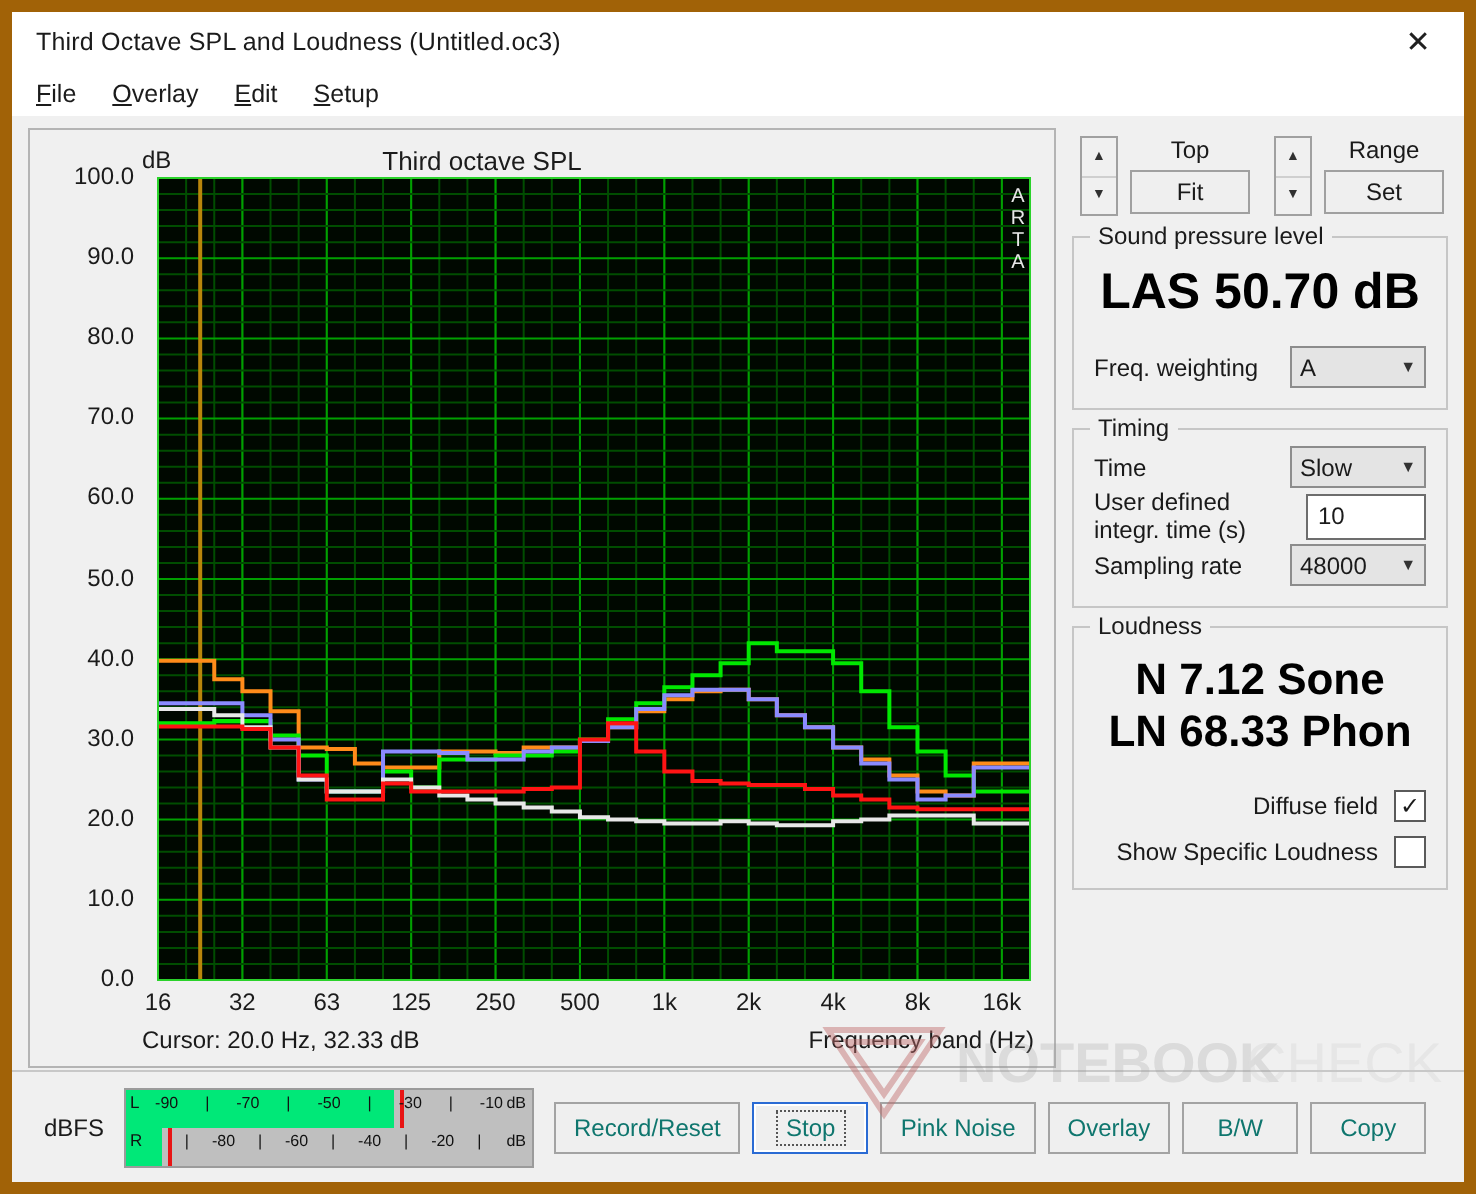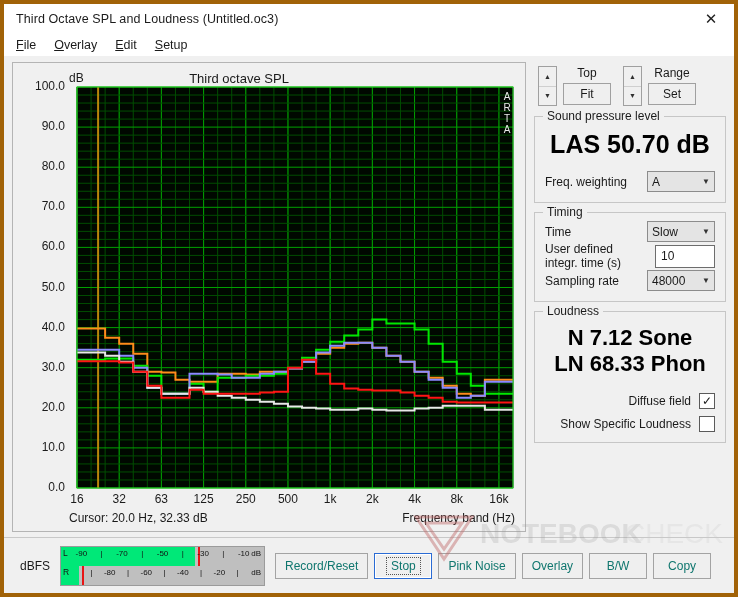--- a/index.html
+++ b/index.html
@@ -8,21 +8,21 @@
     width:738px; height:597px;
     font-family:"Liberation Sans", sans-serif;
     font-size:12px;
     background:#f0f0f0;
     color:#1a1a1a;
     overflow:hidden;
   }
   .window {
     width:738px; height:597px;
     background:#f0f0f0;
-    border:4px solid #a16207;
+    border:6px solid #a16207;
     display:flex; flex-direction:column;
     position:relative;
   }
   
   .titlebar {
     height:30px; flex:0 0 30px;
     background:#ffffff;
     display:flex; align-items:center;
     padding-left:12px;
     position:relative;
@@ -83,21 +83,21 @@
     display:flex; flex-direction:column;
     border:1px solid #a0a0a0; background:#f0f0f0;
   }
   .spinner div {
     flex:1; display:flex; align-items:center; justify-content:center;
     font-size:7px; color:#303030; background:#f0f0f0;
   }
   .spinner div:first-child { border-bottom:1px solid #cfcfcf; }
   .spinlbl { text-align:center; font-size:12px; padding-bottom:3px; }
   .spinbtn {
-    width:48px; height:22px;
+    width:60px; height:22px;
     border:1px solid #a0a0a0; background:#efefef;
     font-size:12px; display:flex; align-items:center; justify-content:center;
   }
   .grpbox {
     border:1px solid #c6c6c6; border-radius:0;
     margin:0 0 9px 0; padding:8px 10px 10px 10px;
     position:relative;
   }
   .grpbox > .legend {
     position:absolute; top:-8px; left:8px; background:#f0f0f0;

